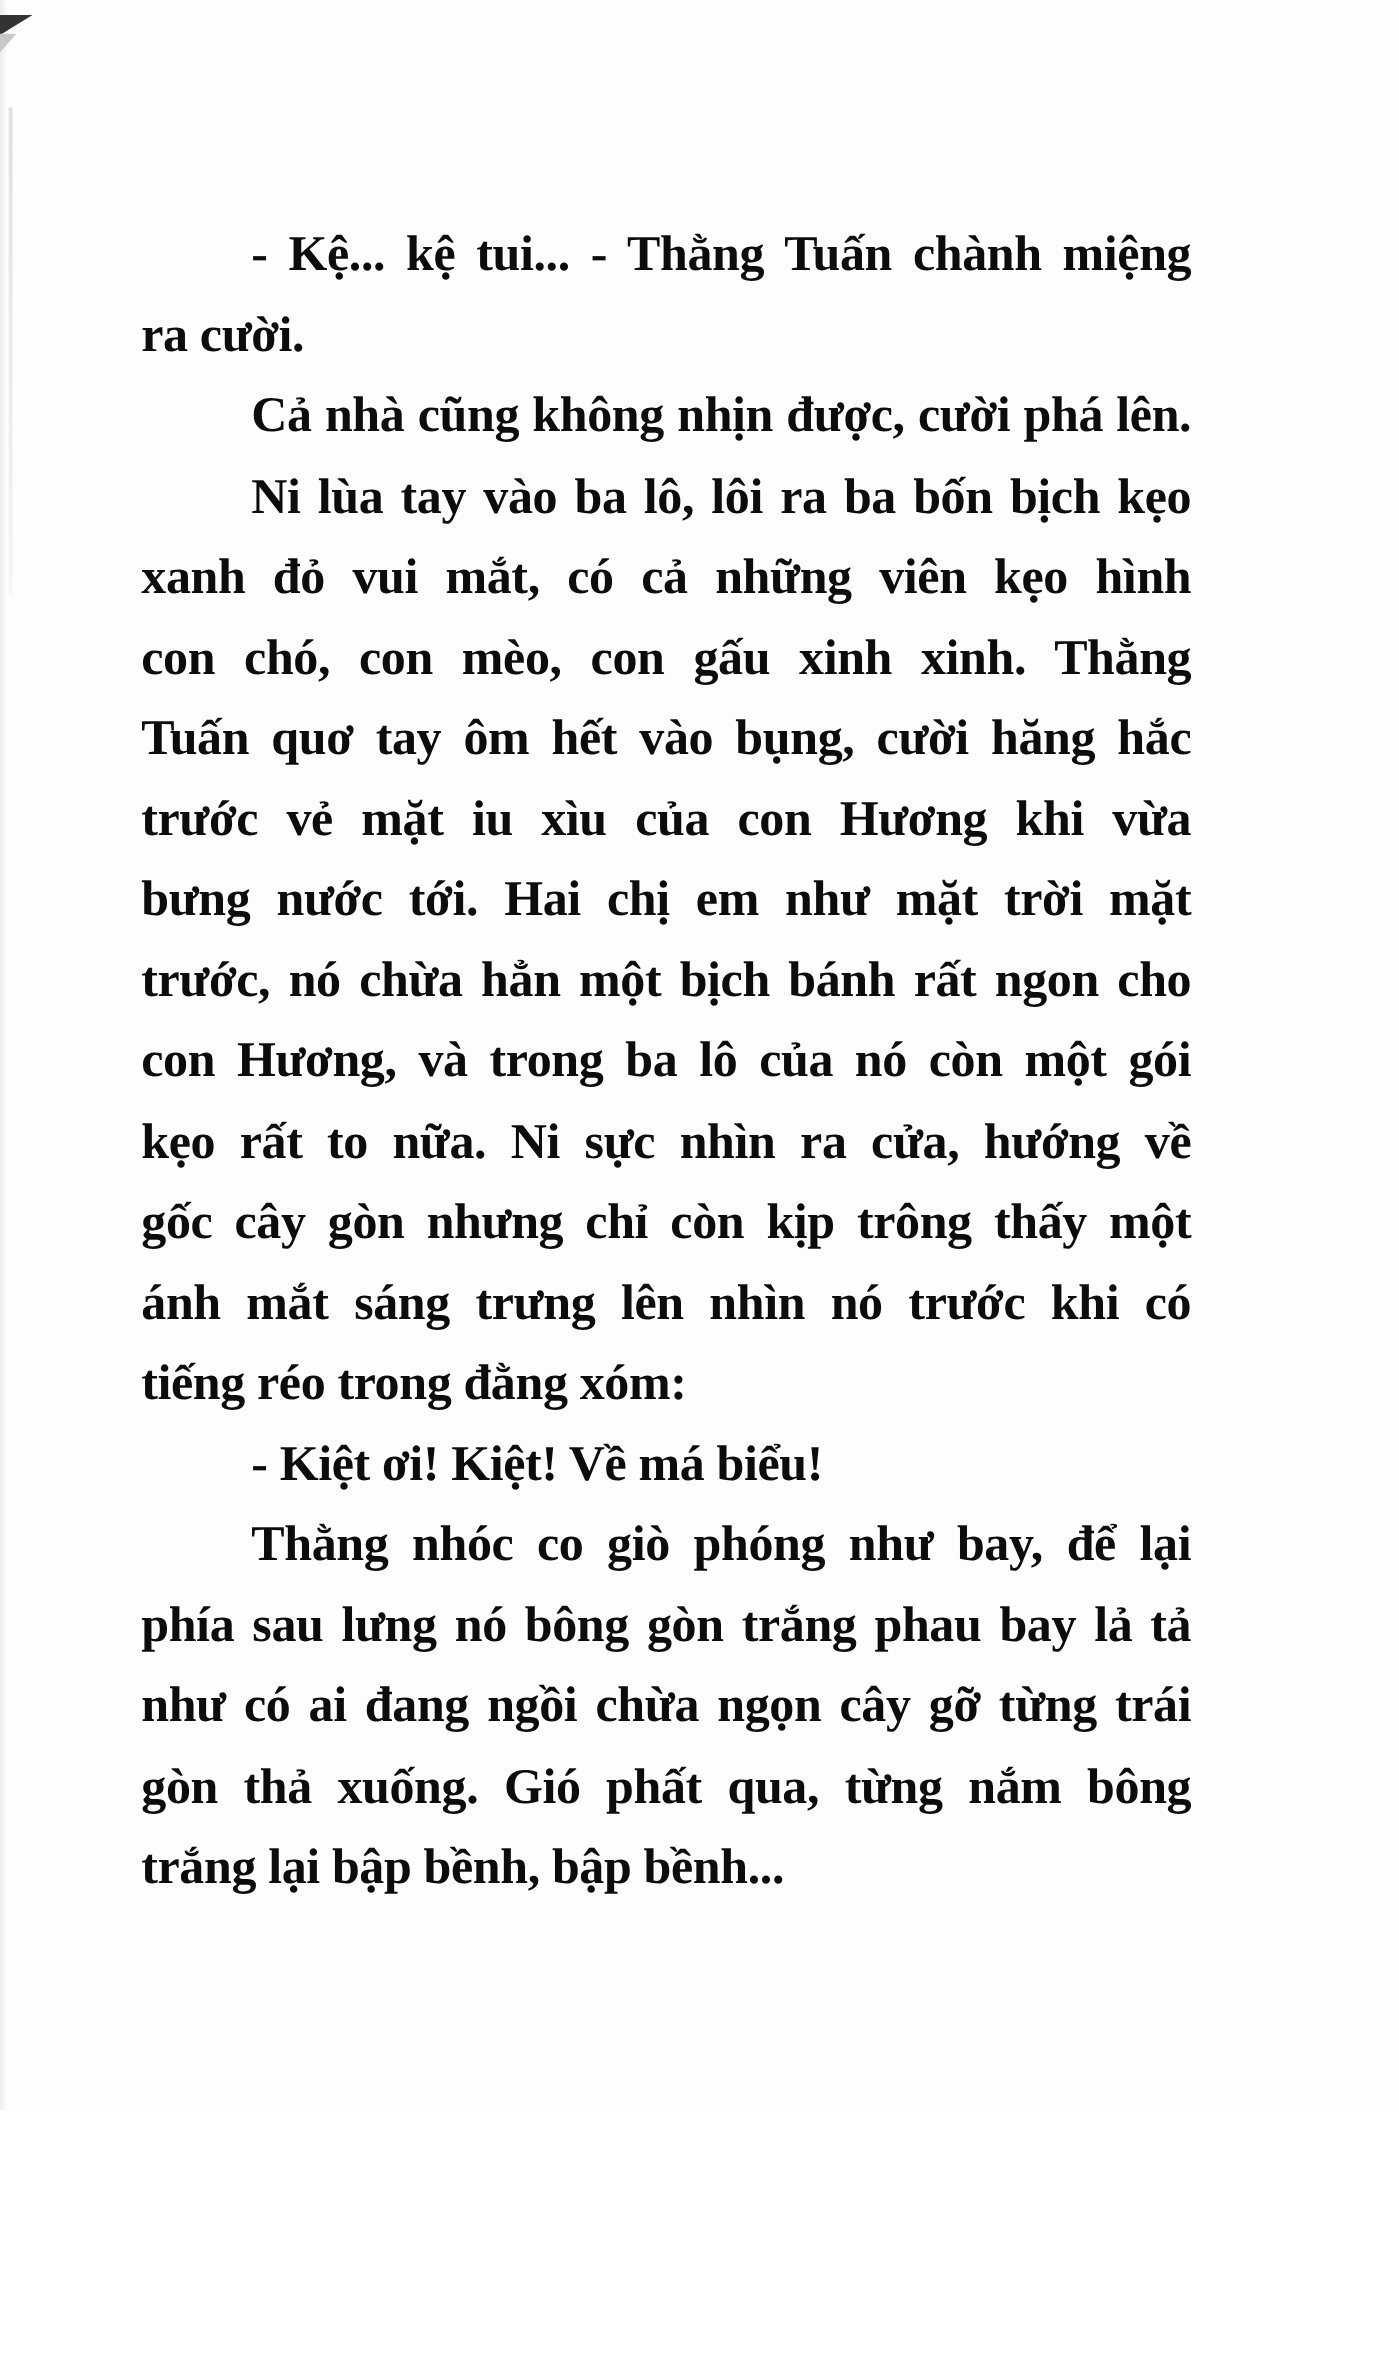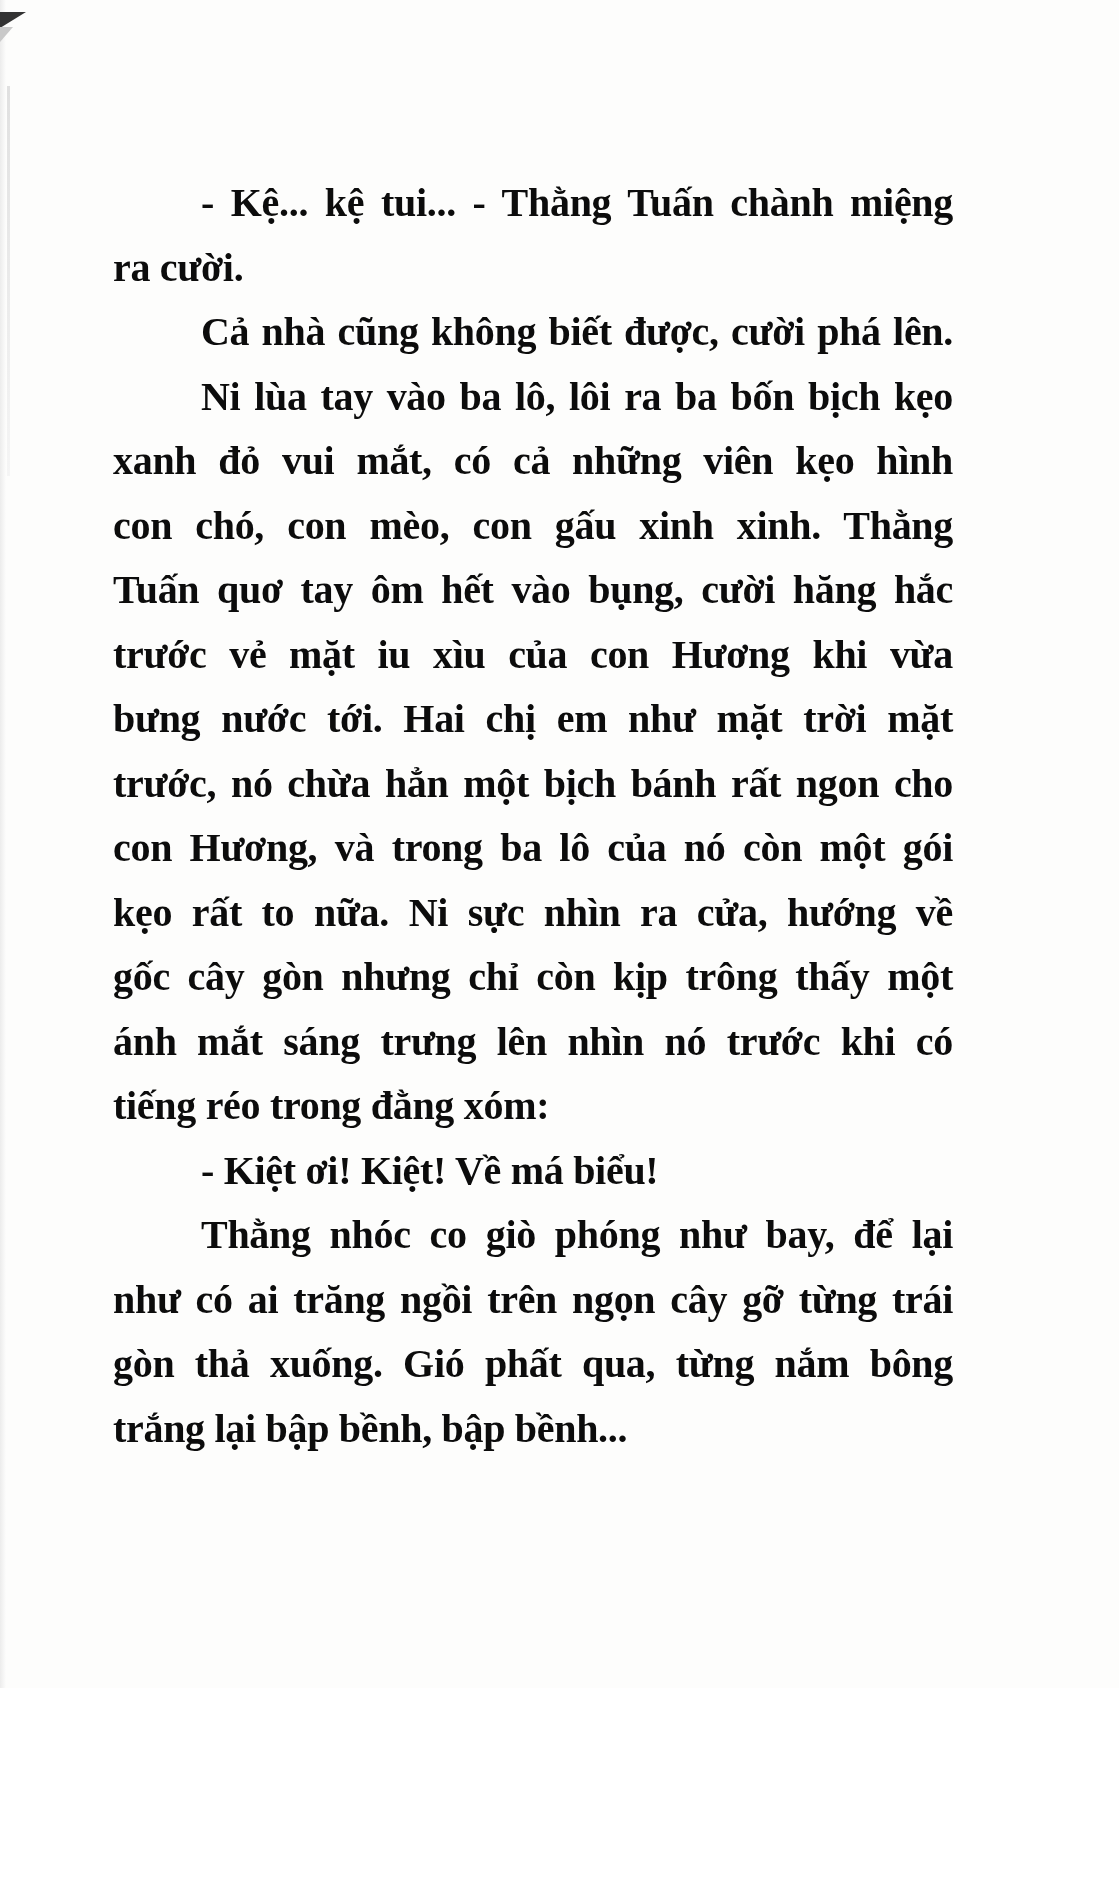--- a/index.html
+++ b/index.html
@@ -81,34 +81,35 @@
 
 <div class="page" style="background: rgb(253, 253, 252);">
   <div class="edge-shade"></div>
   <div class="artifact-edge"></div>
   <div class="artifact-corner"></div>
   <div class="artifact-corner2"></div>
 
   <div class="text-block" id="text-block" style="color: rgb(12, 12, 12);">
       <div class="line indent just">- Kệ... kệ tui... - Thằng Tuấn chành miệng</div>
       <div class="line">ra cười.</div>
-      <div class="line indent just">Cả nhà cũng không biết được, cười phá lên.</div>
+      <div class="line indent just">Cả nhà cũng không nhịn được, cười phá lên.</div>
       <div class="line indent just">Ni lùa tay vào ba lô, lôi ra ba bốn bịch kẹo</div>
       <div class="line just">xanh đỏ vui mắt, có cả những viên kẹo hình</div>
       <div class="line just">con chó, con mèo, con gấu xinh xinh. Thằng</div>
       <div class="line just">Tuấn quơ tay ôm hết vào bụng, cười hăng hắc</div>
       <div class="line just">trước vẻ mặt iu xìu của con Hương khi vừa</div>
       <div class="line just">bưng nước tới. Hai chị em như mặt trời mặt</div>
       <div class="line just">trước, nó chừa hẳn một bịch bánh rất ngon cho</div>
       <div class="line just">con Hương, và trong ba lô của nó còn một gói</div>
       <div class="line just">kẹo rất to nữa. Ni sực nhìn ra cửa, hướng về</div>
       <div class="line just">gốc cây gòn nhưng chỉ còn kịp trông thấy một</div>
       <div class="line just">ánh mắt sáng trưng lên nhìn nó trước khi có</div>
       <div class="line">tiếng réo trong đằng xóm:</div>
       <div class="line indent">- Kiệt ơi! Kiệt! Về má biểu!</div>
       <div class="line indent just">Thằng nhóc co giò phóng như bay, để lại</div>
-      <div class="line just">như có ai trăng ngồi trên ngọn cây gỡ từng trái</div>
+      <div class="line just">phía sau lưng nó bông gòn trắng phau bay lả tả</div>
+      <div class="line just">như có ai đang ngồi chừa ngọn cây gỡ từng trái</div>
       <div class="line just">gòn thả xuống. Gió phất qua, từng nắm bông</div>
       <div class="line">trắng lại bập bềnh, bập bềnh...</div>
     </div>
 
   <div class="page-number">7</div>
 </div>
 
 </body></html>

